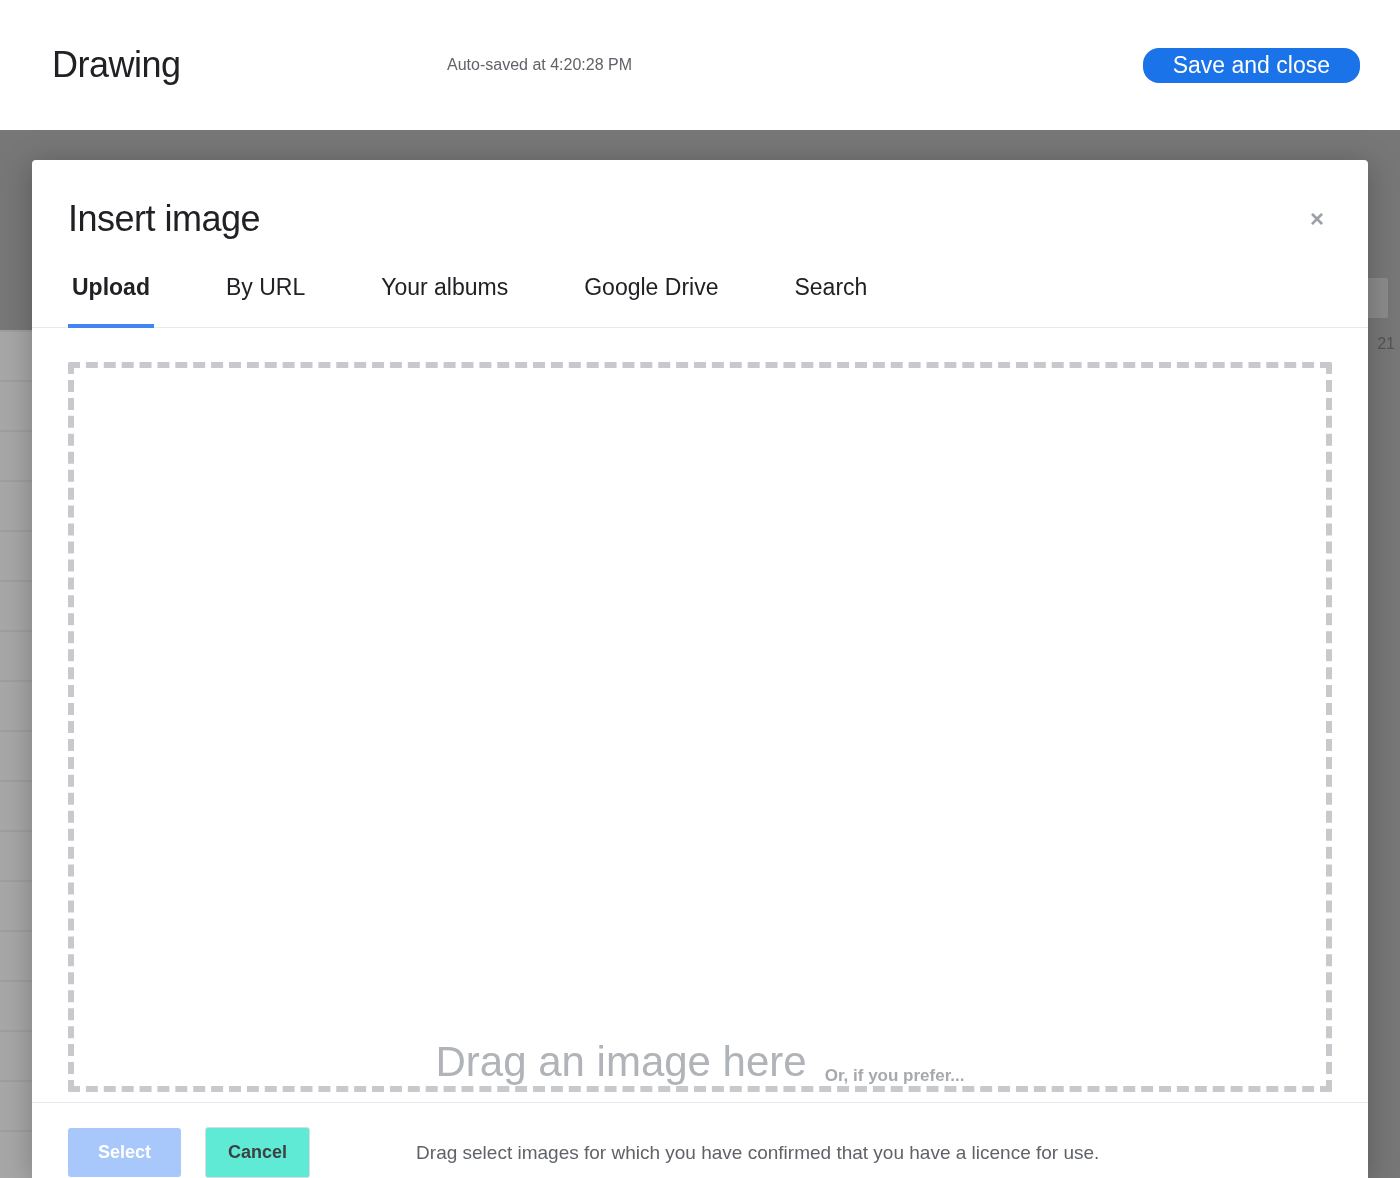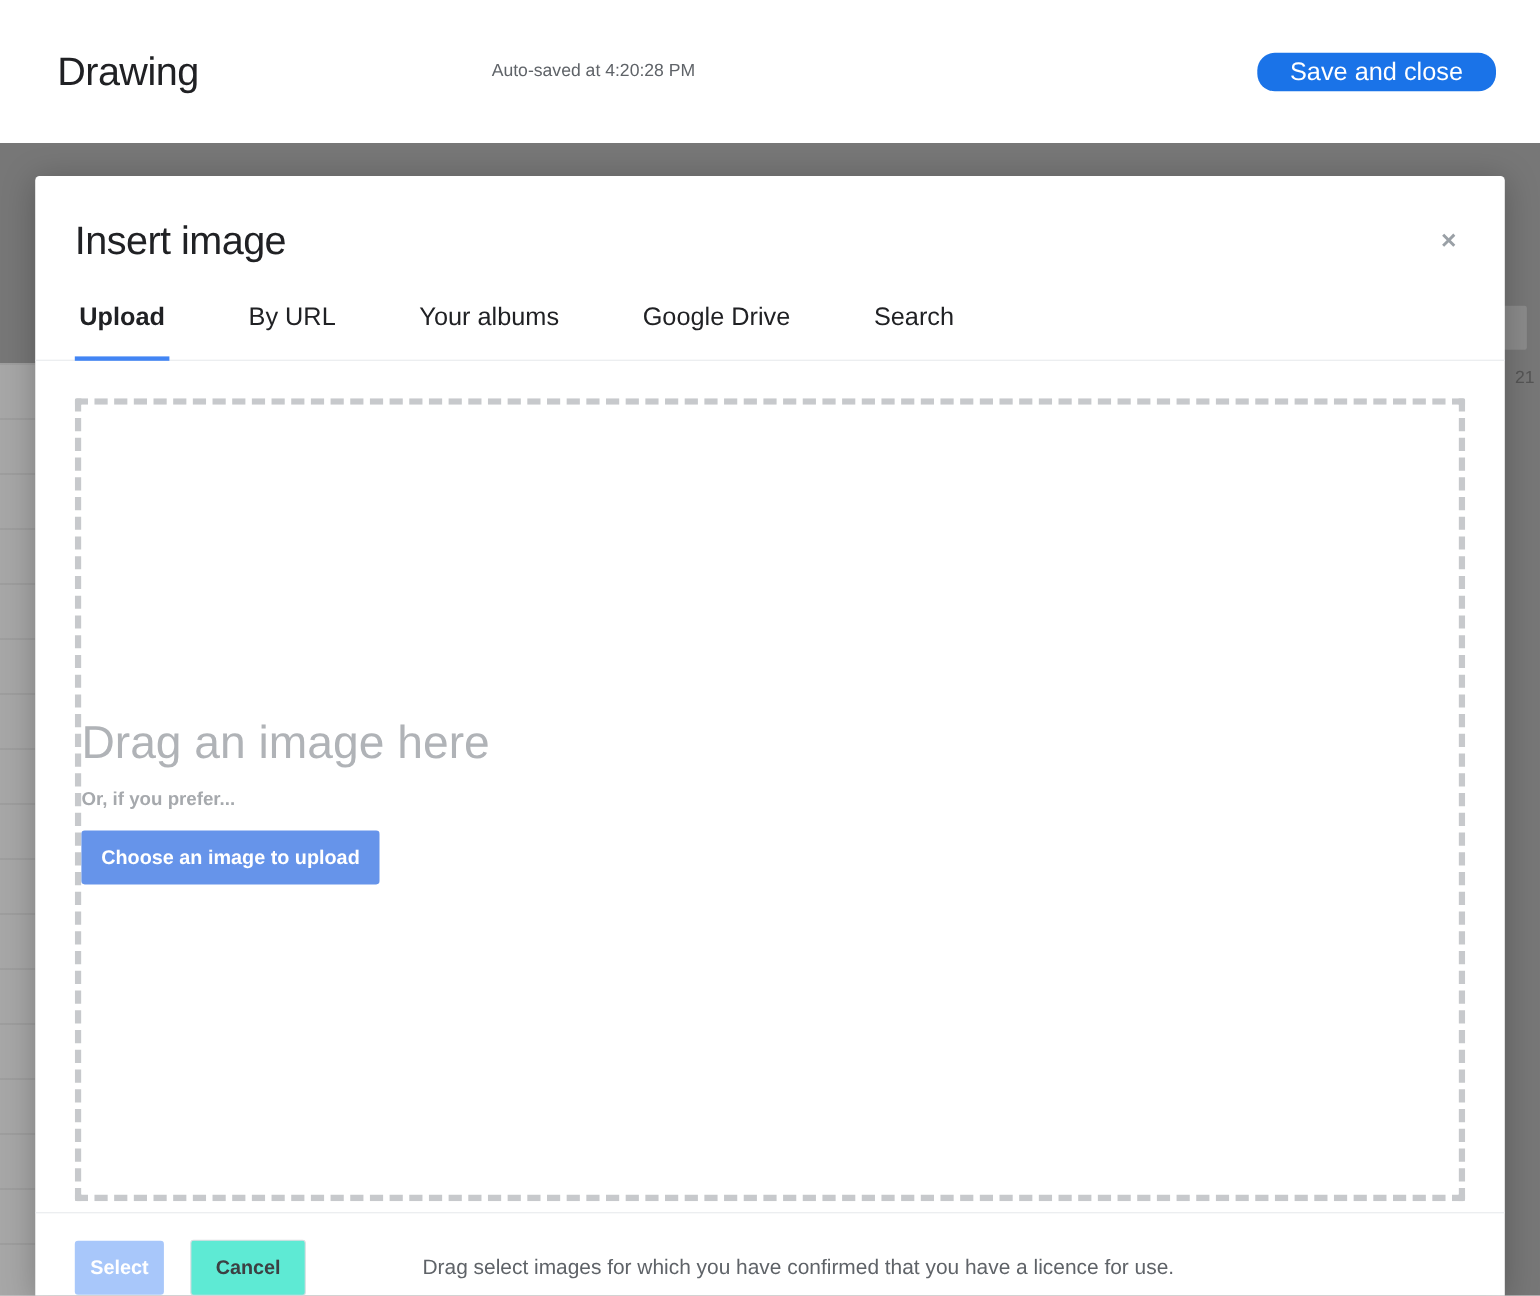--- a/index.html
+++ b/index.html
@@ -161,22 +161,22 @@
     .dropzone-wrapper {
       flex: 1;
       padding: 34px 36px 10px 36px;
       display: flex;
     }
     .dropzone {
       flex: 1;
       border: 6px dashed #c7c9cc;
       border-radius: 2px;
       display: flex;
-      flex-direction: column;
-      align-items: flex-start;
+      flex-direction: row;
+      align-items: flex-end;
       justify-content: center;
       gap: 18px;
     }
     .drop-heading {
       font-size: 42px;
       color: #b0b3b7;
       font-weight: 400;
     }
     .drop-sub {
       font-size: 17px;
@@ -200,21 +200,21 @@
       padding: 24px 36px 0 36px;
       display: flex;
       align-items: center;
       gap: 24px;
     }
     .select-btn {
       background: #a8c7fa;
       color: #fff;
       border: none;
       border-radius: 3px;
-      padding: 14px 14px;
+      padding: 14px 30px;
       font-size: 18px;
       font-weight: 700;
       cursor: pointer;
     }
     .cancel-btn {
       background: #5eead4;
       color: #3c4043;
       border: 1px solid #dadce0;
       border-radius: 3px;
       padding: 14px 22px;
@@ -254,21 +254,20 @@
     <div class="tab">By URL</div>
     <div class="tab">Your albums</div>
     <div class="tab">Google Drive</div>
     <div class="tab">Search</div>
   </div>
 
   <div class="dropzone-wrapper">
     <div class="dropzone">
       <div class="drop-heading">Drag an image here</div>
       <div class="drop-sub">Or, if you prefer...</div>
-      <button class="choose-btn">Choose an image to upload</button>
     </div>
   </div>
 
   <div class="modal-footer">
     <button class="select-btn">Select</button>
     <button class="cancel-btn">Cancel</button>
     <div class="licence-text">Drag select images for which you have confirmed that you have a licence for use.</div>
   </div>
 </div>
 

